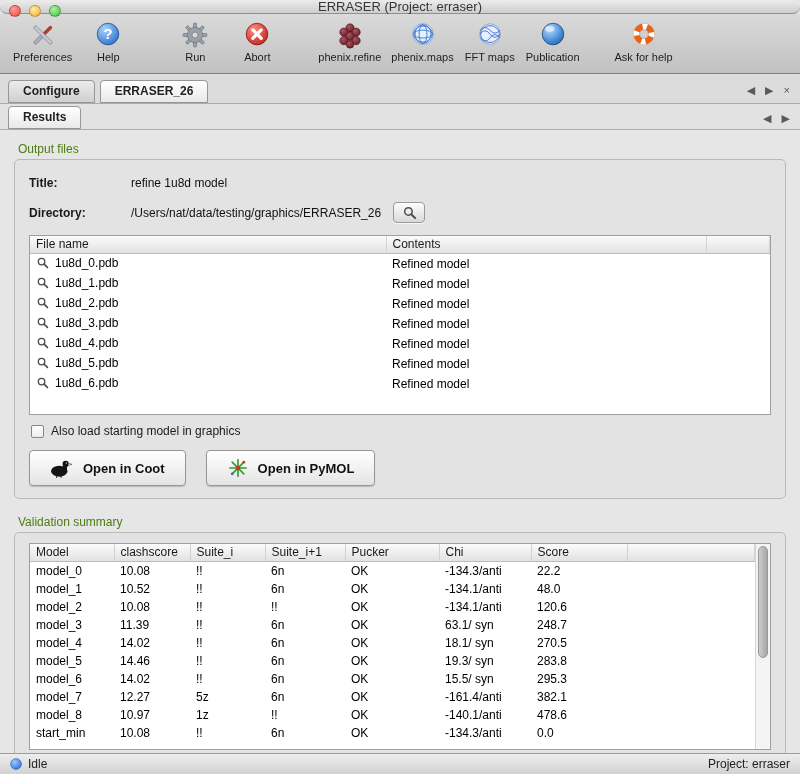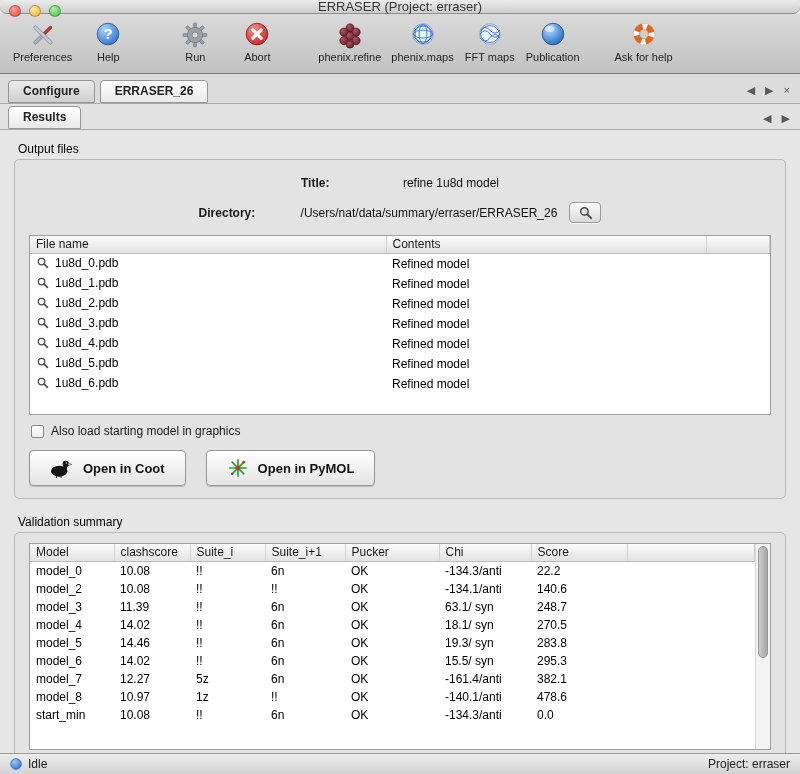--- a/index.html
+++ b/index.html
@@ -32,24 +32,24 @@
   .tabrow.row2 { height:26px; background:#e2e2e2; }
   .tab { border:1px solid #969696; border-radius:4px 4px 0 0; padding:3px 14px 4px; margin-right:5px;
          background:linear-gradient(#ececec,#cfcfcf); font-size:12px; color:#222;font-weight:bold; }
   .tab.selected { background:linear-gradient(#ffffff,#e9e9e9); }
   .tab-nav { position:absolute; right:10px; top:50%; transform:translateY(-35%); display:flex; gap:10px;
              color:#5a5a5a; font-size:11px; }
   .tab-nav span { cursor:default; }
 
   
   .content { flex:1; padding:6px 14px 0; overflow:hidden; }
-  .group-label { font-size:12px; color:#000000; margin:6px 0 3px 4px; }
+  .group-label { font-size:12px; color:#4d7c0f; margin:6px 0 3px 4px; }
   .groupbox { border:1px solid #b9b9b9; border-radius:5px; background:#e3e3e3; padding:10px 14px 12px; }
 
-  .field-row { display:flex; align-items:center; margin:6px 0 12px;justify-content:center; }
+  .field-row { display:flex; align-items:center; margin:6px 0 12px; }
   .field-label { font-weight:bold; width:102px; flex:none; }
   .field-value { color:#111; }
   .mag-btn { margin-left:12px; width:32px; height:21px; border:1px solid #9a9a9a; border-radius:4px;
              background:linear-gradient(#fdfdfd,#d9d9d9); display:flex; align-items:center; justify-content:center;
              box-shadow:0 1px 0 rgba(255,255,255,.7); }
 
   .table-wrap { border:1px solid #9f9f9f; background:#fff; overflow:hidden; position:relative; }
   .files-wrap { height:180px; }
   table { border-collapse:collapse; width:100%; table-layout:fixed; font-size:12px; }
   th { background:linear-gradient(#fbfbfb,#e2e2e2); border-bottom:1px solid #bdbdbd; border-right:1px solid #d2d2d2;
@@ -267,21 +267,21 @@
     <div class="group-label">Output files</div>
     <div class="groupbox">
 
       <div class="field-row">
         <span class="field-label">Title:</span>
         <span class="field-value">refine 1u8d model</span>
       </div>
 
       <div class="field-row">
         <span class="field-label">Directory:</span>
-        <span class="field-value">/Users/nat/data/summary/erraser/ERRASER_26</span>
+        <span class="field-value">/Users/nat/data/testing/graphics/ERRASER_26</span>
         <span class="mag-btn">
           <svg width="15" height="15" viewBox="0 0 14 14">
             <circle cx="6" cy="6" r="3.5" fill="none" stroke="#4a4a4a" stroke-width="1.4"></circle>
             <line x1="8.6" y1="8.6" x2="12.3" y2="12.3" stroke="#4a4a4a" stroke-width="1.8" stroke-linecap="round"></line>
           </svg>
         </span>
       </div>
 
       <div class="table-wrap files-wrap">
         <table class="files-table">
@@ -409,27 +409,37 @@
                 <td>model_0</td>
                 <td>10.08</td>
                 <td>!!</td>
                 <td>6n</td>
                 <td>OK</td>
                 <td>-134.3/anti</td>
                 <td>22.2</td>
                 <td></td>
               </tr>
               <tr>
+                <td>model_1</td>
+                <td>10.52</td>
+                <td>!!</td>
+                <td>6n</td>
+                <td>OK</td>
+                <td>-134.1/anti</td>
+                <td>48.0</td>
+                <td></td>
+              </tr>
+              <tr>
                 <td>model_2</td>
                 <td>10.08</td>
                 <td>!!</td>
                 <td>!!</td>
                 <td>OK</td>
                 <td>-134.1/anti</td>
-                <td>140.6</td>
+                <td>120.6</td>
                 <td></td>
               </tr>
               <tr>
                 <td>model_3</td>
                 <td>11.39</td>
                 <td>!!</td>
                 <td>6n</td>
                 <td>OK</td>
                 <td>63.1/ syn</td>
                 <td>248.7</td>

